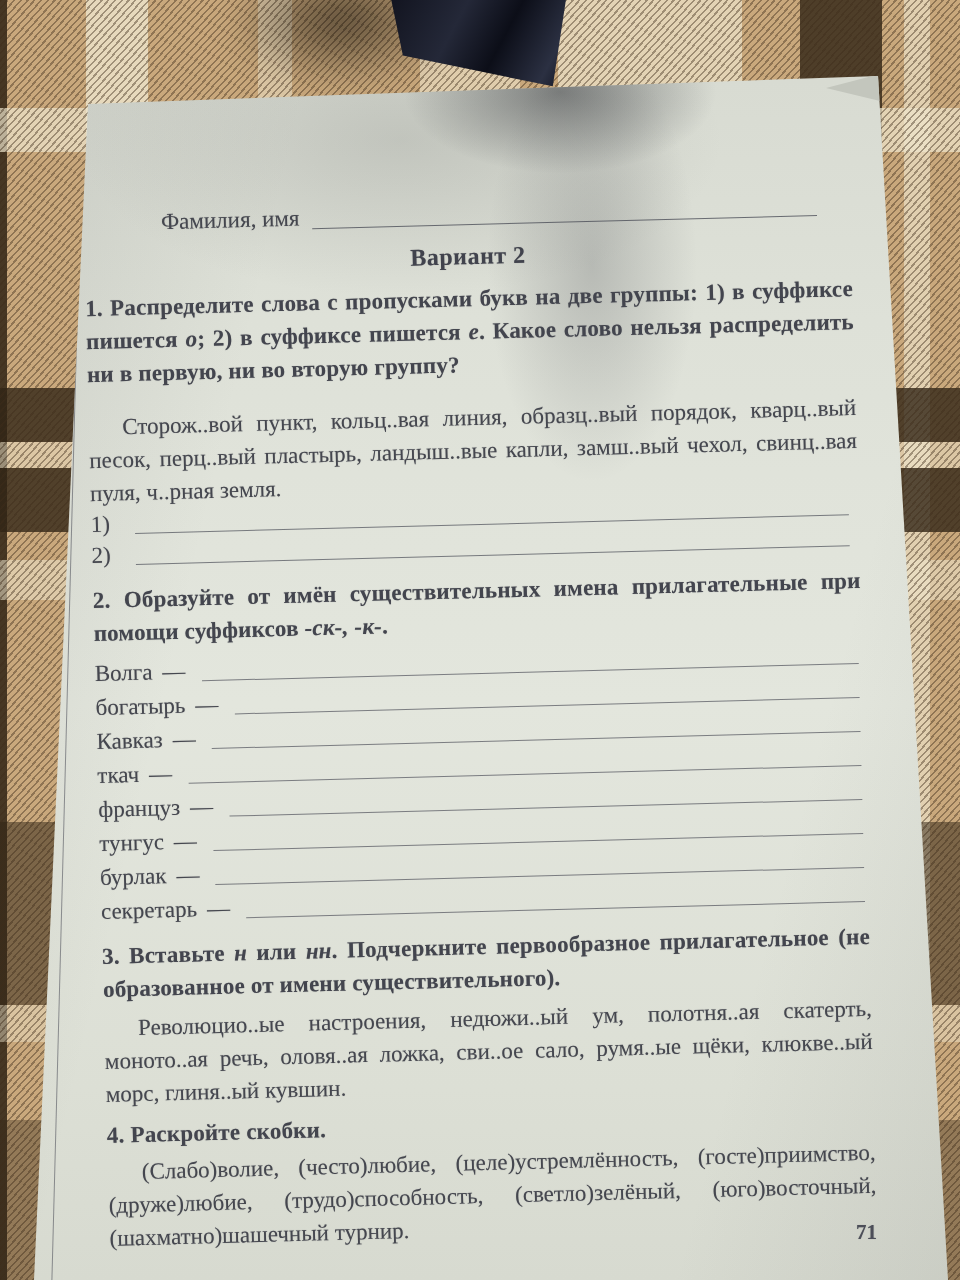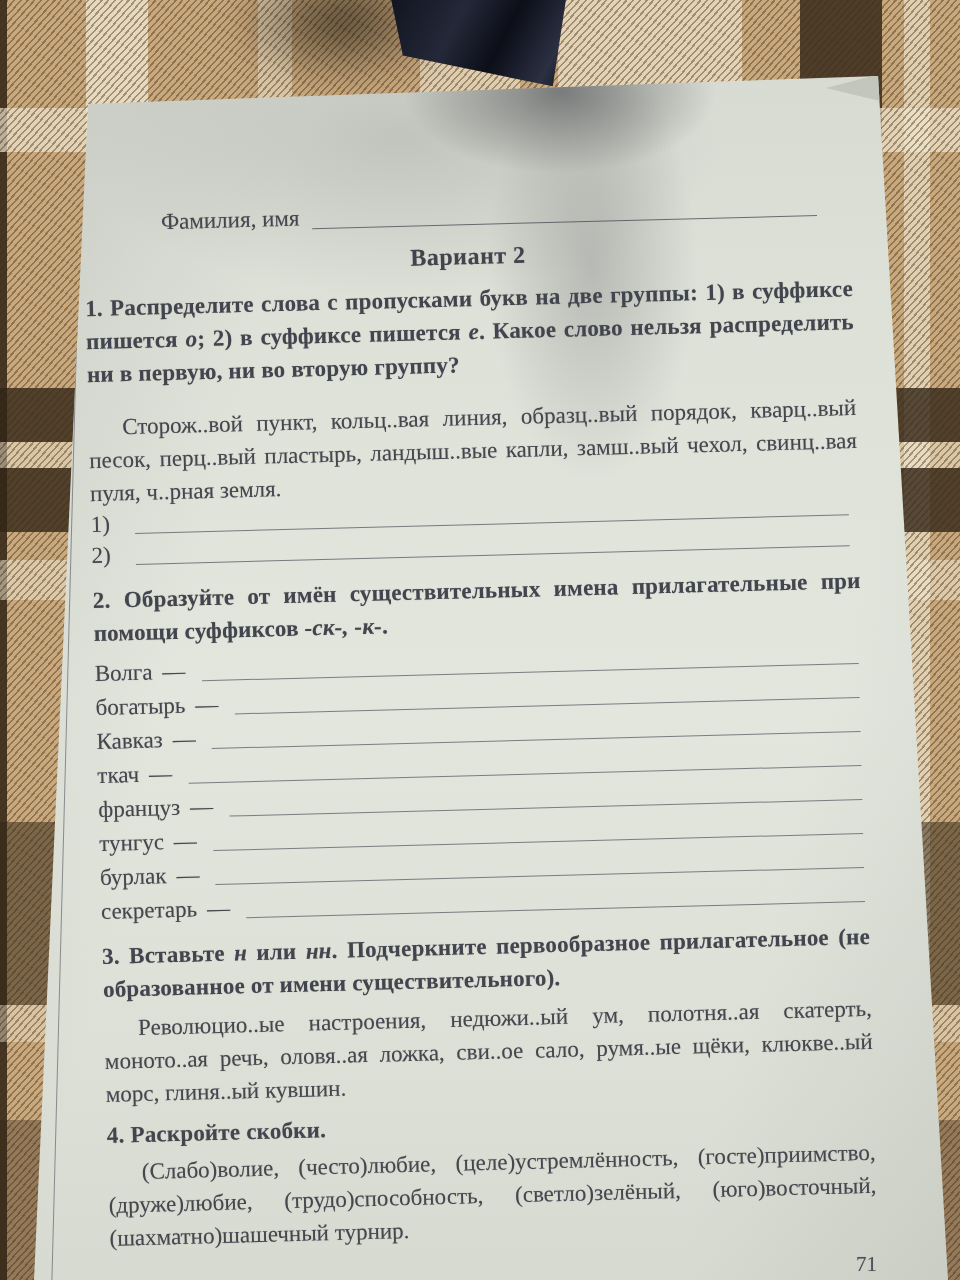--- a/index.html
+++ b/index.html
@@ -94,22 +94,22 @@
   .ans-row .rule{flex:1;border-bottom:1.5px solid rgba(78,80,90,0.72);margin:0 10px 6px 14px;}
   .t2-head{margin-top:12px;}
   .noun-list{margin-top:6px;}
   .noun-row{display:flex;align-items:flex-end;height:34px;}
   .noun-row .dash{margin:0 8px 0 10px;}
   .noun-row .rule{flex:1;border-bottom:1.5px solid rgba(78,80,90,0.70);margin:0 4px 6px 8px;}
   .t3-head{margin-top:12px;}
   .t3-words{margin-top:6px;text-indent:34px;}
   .t4-head{margin-top:8px;text-align:left;}
   .t4-words{margin-top:4px;text-indent:34px;}
-  .page-num{position:absolute;left:856px;top:1220px;font-weight:400;font-size:21px;color:#4c4e58;
-    font-family:"Liberation Serif","DejaVu Serif",serif;text-shadow:0 0 1px rgba(70,72,80,0.35);margin-top:32px;}
+  .page-num{position:absolute;left:856px;top:1220px;font-weight:700;font-size:21px;color:#4c4e58;
+    font-family:"Liberation Serif","DejaVu Serif",serif;text-shadow:0 0 1px rgba(70,72,80,0.35);}
 </style>
 </head>
 <body>
 
 <div class="scene">
   <div class="cloth-smudge"></div>
   <div class="navy-box"></div>
 
   <div class="paper">
     <div class="corner-fold"></div>

